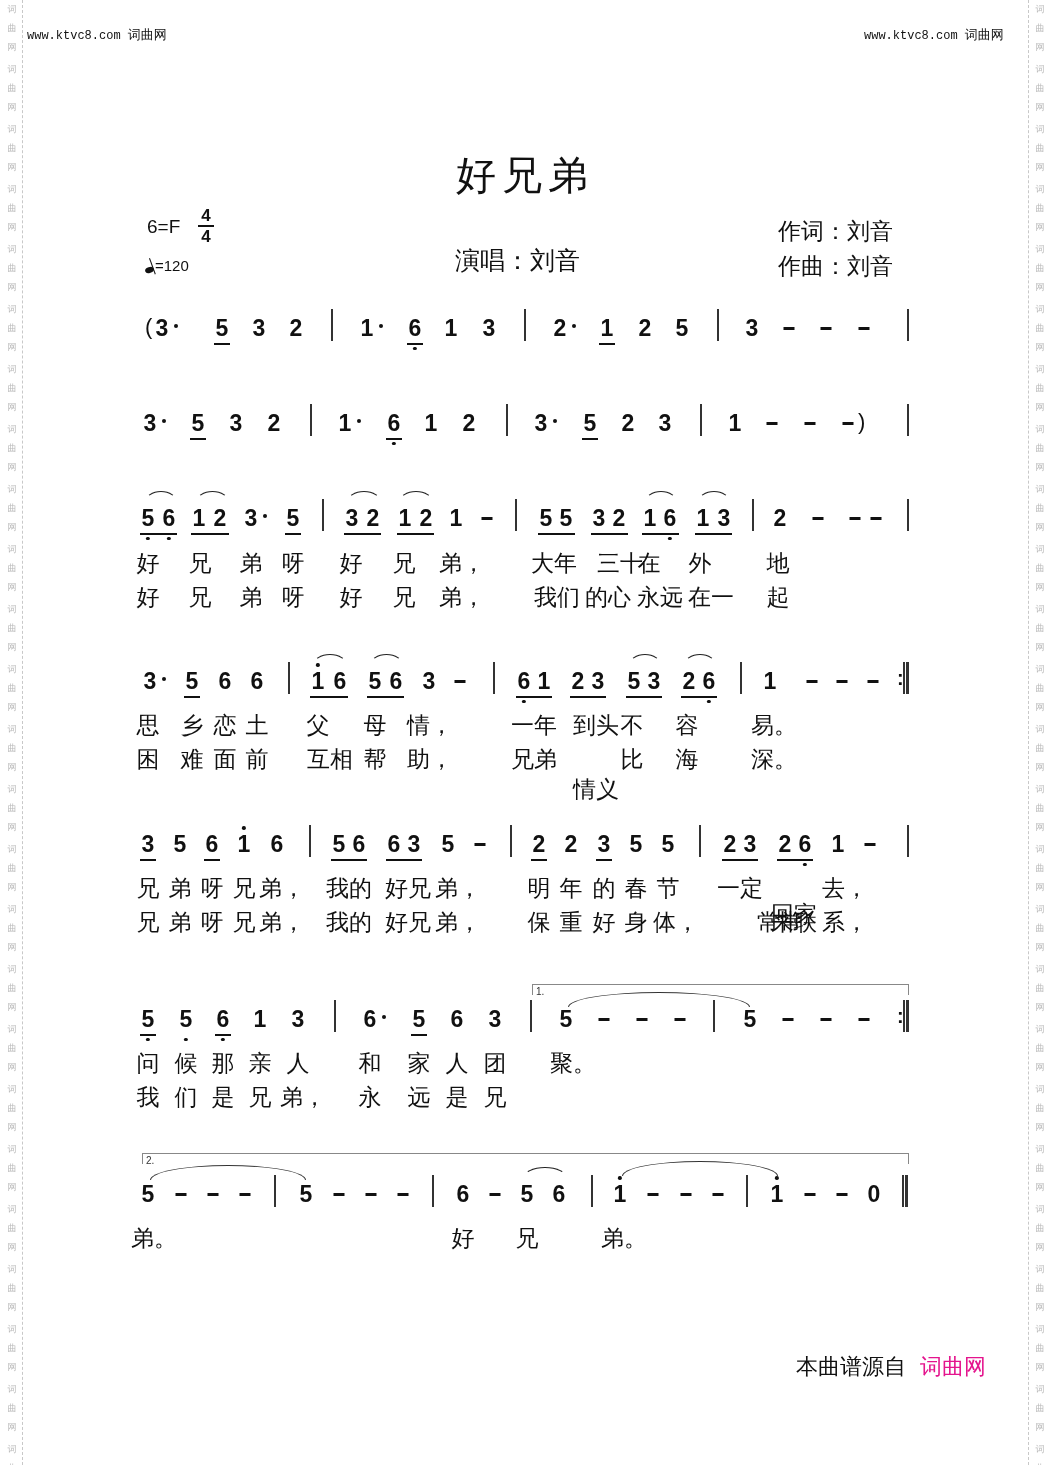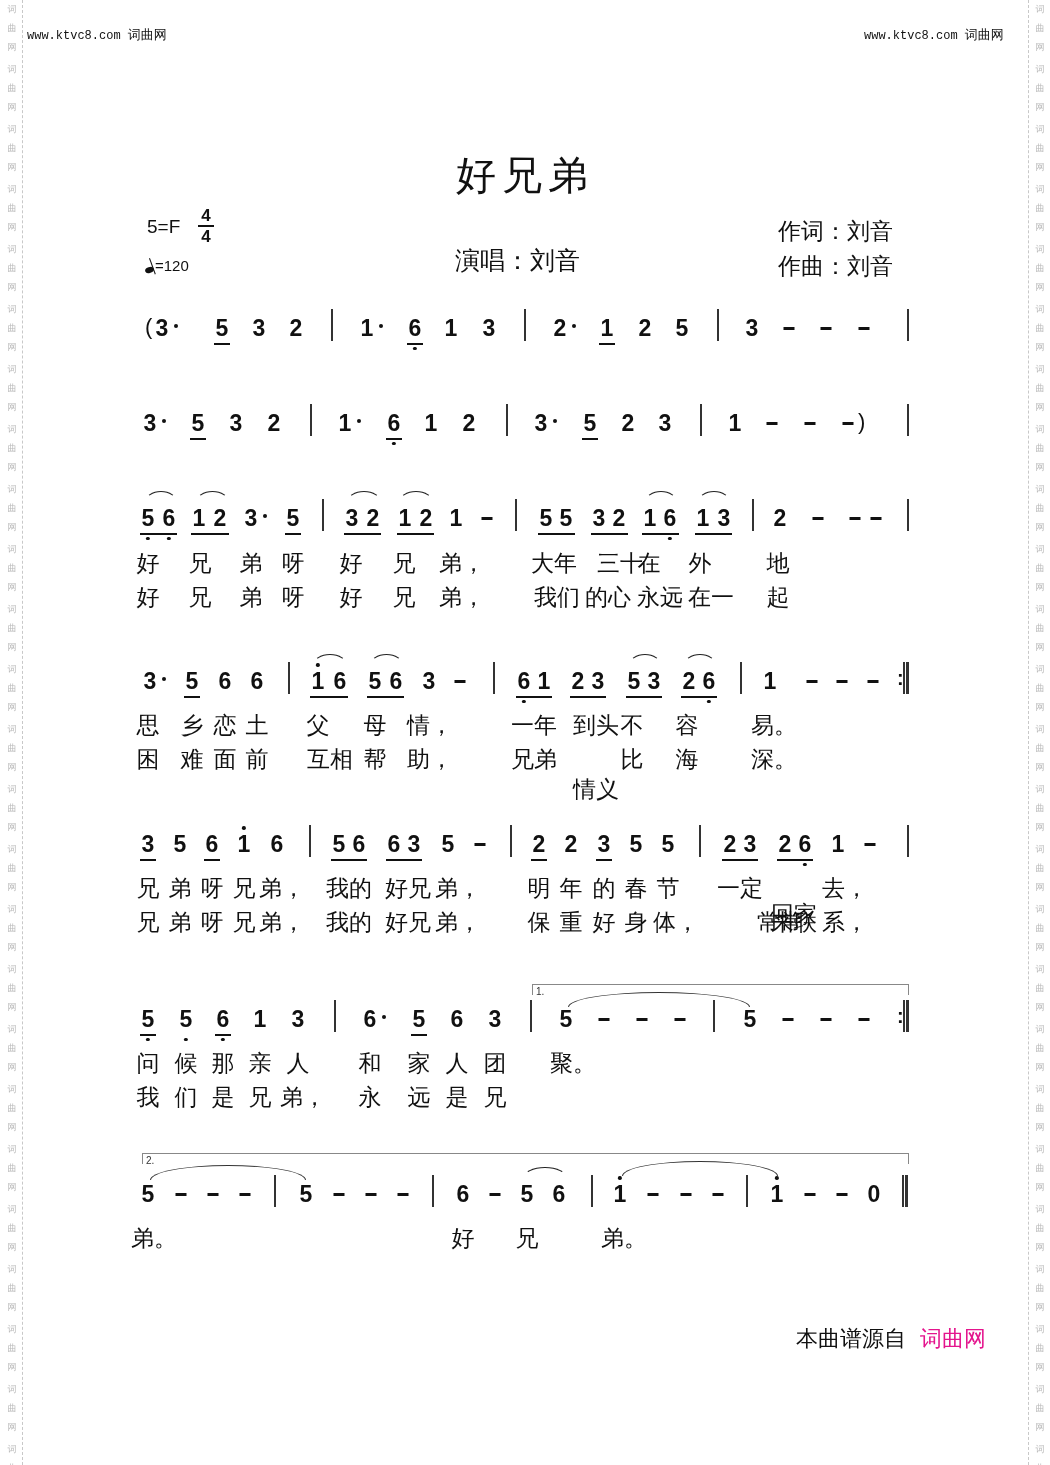--- a/index.html
+++ b/index.html
@@ -33,39 +33,39 @@
   .bar{position:absolute;top:-6px;width:2px;height:32px;background:#333;}
   .rep{position:absolute;top:0;font-weight:bold;font-size:20px;font-family:"Liberation Sans",sans-serif;}
   .paren{position:absolute;top:-1px;font-size:22px;font-family:"Liberation Sans",sans-serif;}
   .slur{position:absolute;border:1.5px solid #222;border-bottom:none;border-left-color:transparent;border-right-color:transparent;
         border-radius:50% 50% 0 0/100% 100% 0 0;height:10px;}
   .tie{position:absolute;border-top:1.5px solid #333;border-radius:50% 50% 0 0/100% 100% 0 0;height:14px;
        border-left:1.5px solid #333;border-right:1.5px solid #333;border-bottom:none;}
   .volta{position:absolute;border-top:1.5px solid #888;border-left:1.5px solid #888;border-right:1.5px solid #888;height:10px;}
   .volta span{position:absolute;left:3px;top:1px;font-size:10px;color:#333;font-family:"Liberation Sans",sans-serif;}
   .lyr{position:absolute;font-size:23px;line-height:26px;transform:translateX(-50%);white-space:nowrap;}
-  .src{position:absolute;top:1324px;left:796px;font-size:22px;}
+  .src{position:absolute;top:1352px;left:796px;font-size:22px;}
   .src .brand{color:#e4148d;margin-left:14px;}
 </style>
 </head>
 <body>
 
 <div id="page"></div>
 
 <div class="site" style="left:27px">
   <span>www.ktvc8.com</span>
   <span class="cn">词曲网</span>
 </div>
 <div class="site" style="left:864px">
   <span>www.ktvc8.com</span>
   <span class="cn">词曲网</span>
 </div>
 
 <div class="title">好兄弟</div>
-<div class="key">5=F</div>
+<div class="key">6=F</div>
 <div class="ts">
   <div>4</div>
   <div class="line"></div>
   <div>4</div>
 </div>
 <div class="tempo">
   <span class="notehead"><span class="stem"></span></span><span>=120</span>
 </div>
 <div class="singer">演唱：刘音</div>
 <div class="credit" style="top:216px">作词：刘音</div>

